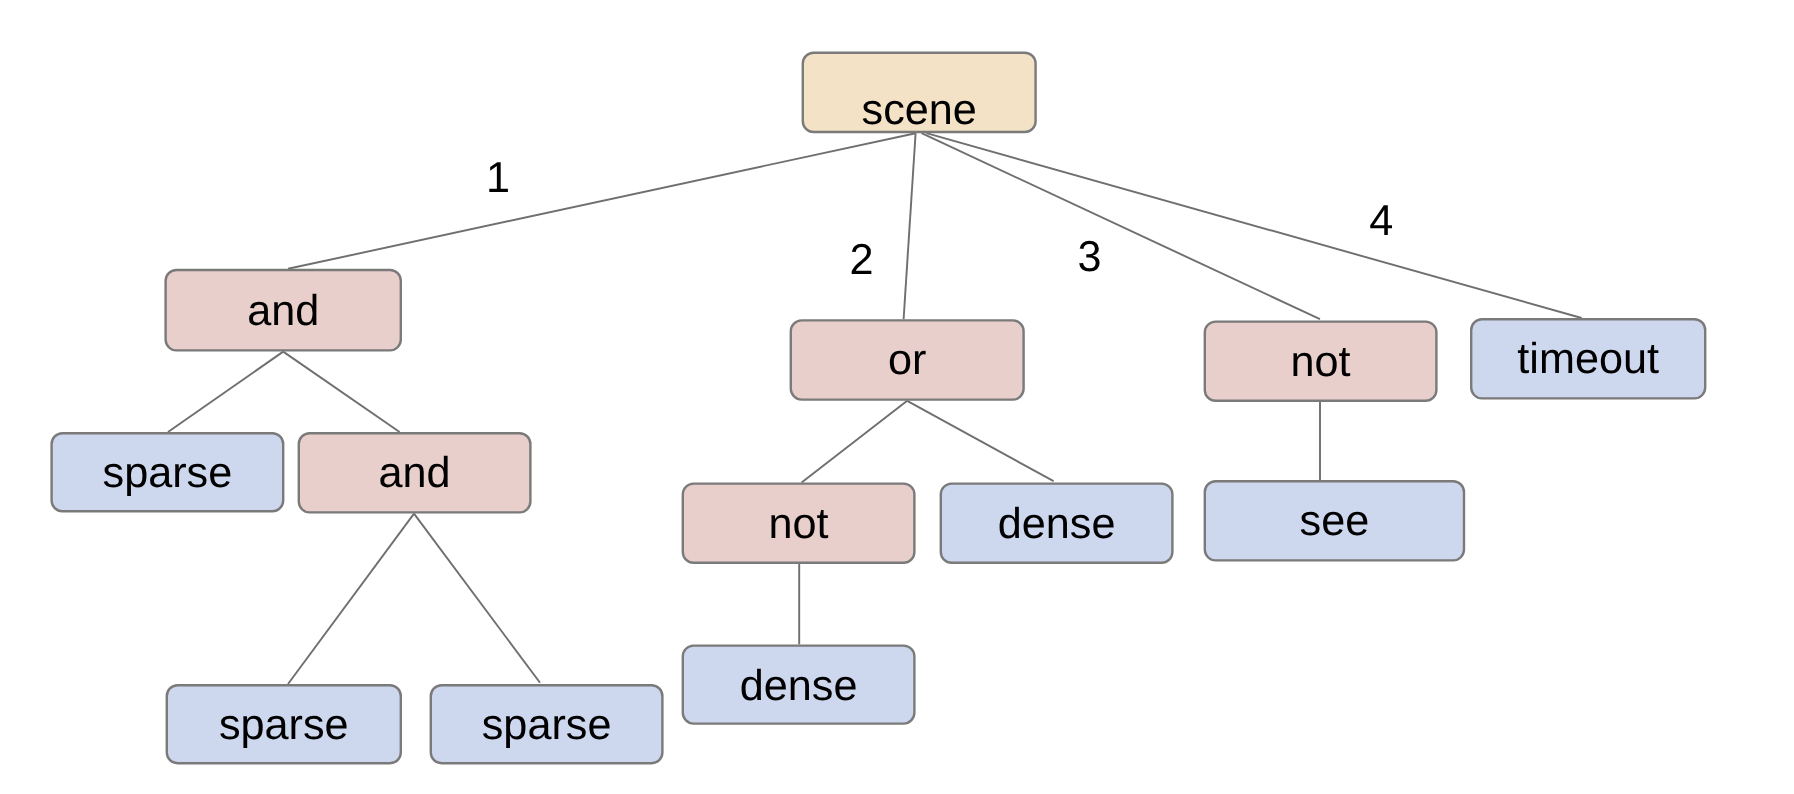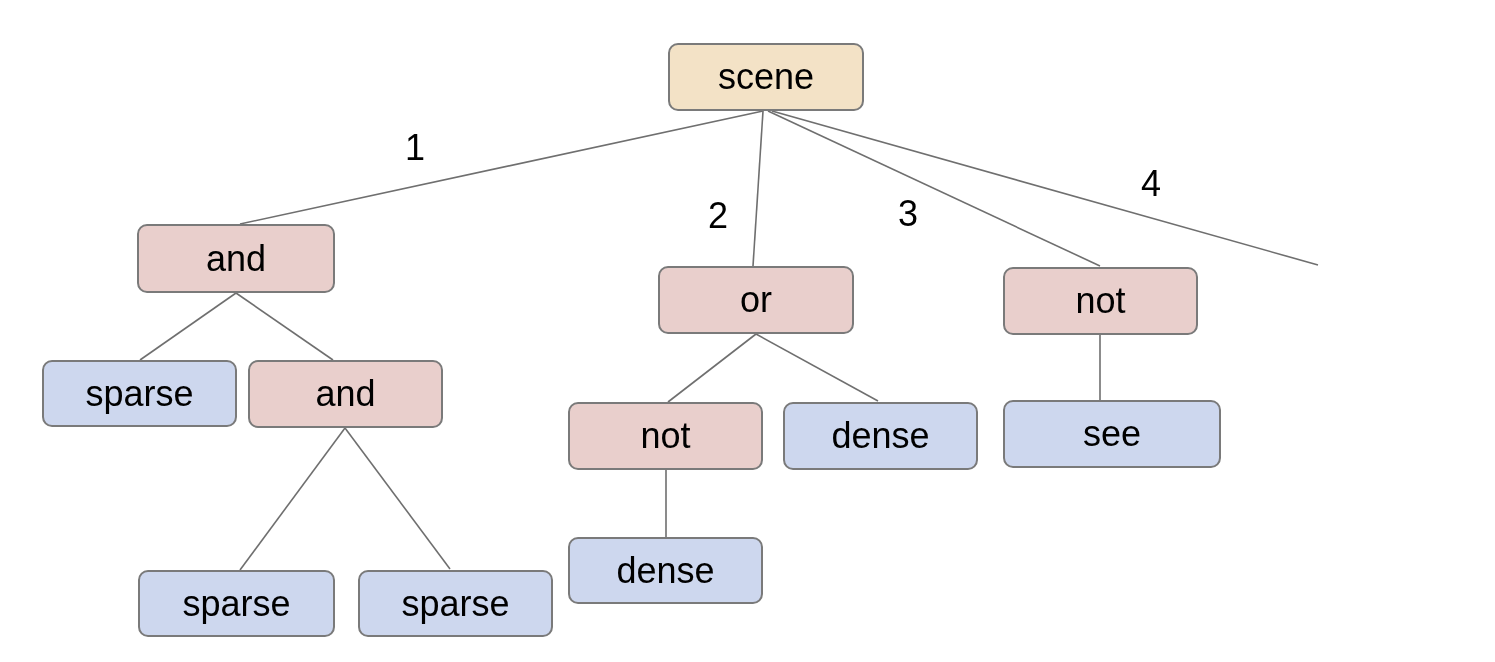--- a/index.html
+++ b/index.html
@@ -67,36 +67,39 @@
     <line x1="756" y1="334" x2="878" y2="401"></line>
     <line x1="666" y1="470" x2="666" y2="537"></line>
     <line x1="1100" y1="335" x2="1100" y2="400"></line>
   </svg>
 
   <div class="edge-label" style="left:415px; top:148px;">1</div>
   <div class="edge-label" style="left:718px; top:216px;">2</div>
   <div class="edge-label" style="left:908px; top:214px;">3</div>
   <div class="edge-label" style="left:1151px; top:184px;">4</div>
 
-  <div class="node root" style="left:668px; top:43px; width:196px; height:68px;">
+  <div class="node root" style="left:668px; top:43px; width:196px; height:68px;align-items:flex-end;">
     <span>scene</span>
   </div>
 
   <div class="node branch" style="left:137px; top:224px; width:198px; height:69px;">
     <span>and</span>
   </div>
 
   <div class="node branch" style="left:658px; top:266px; width:196px; height:68px;">
     <span>or</span>
   </div>
 
   <div class="node branch" style="left:1003px; top:267px; width:195px; height:68px;">
     <span>not</span>
   </div>
 
+  <div class="node leaf" style="left:1225px; top:265px; width:197px; height:68px;">
+    <span>timeout</span>
+  </div>
 
   <div class="node leaf" style="left:42px; top:360px; width:195px; height:67px;">
     <span>sparse</span>
   </div>
 
   <div class="node branch" style="left:248px; top:360px; width:195px; height:68px;">
     <span>and</span>
   </div>
 
   <div class="node branch" style="left:568px; top:402px; width:195px; height:68px;">

